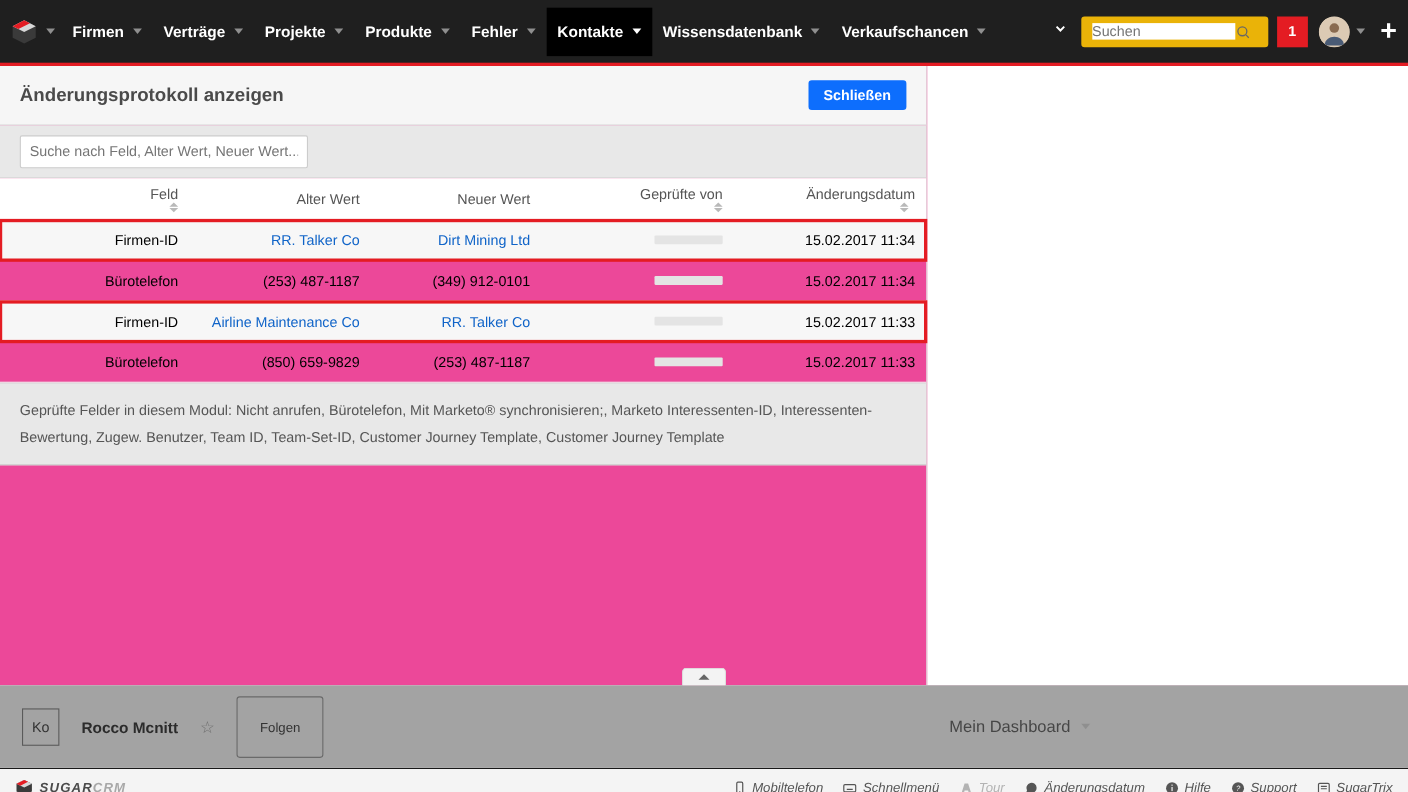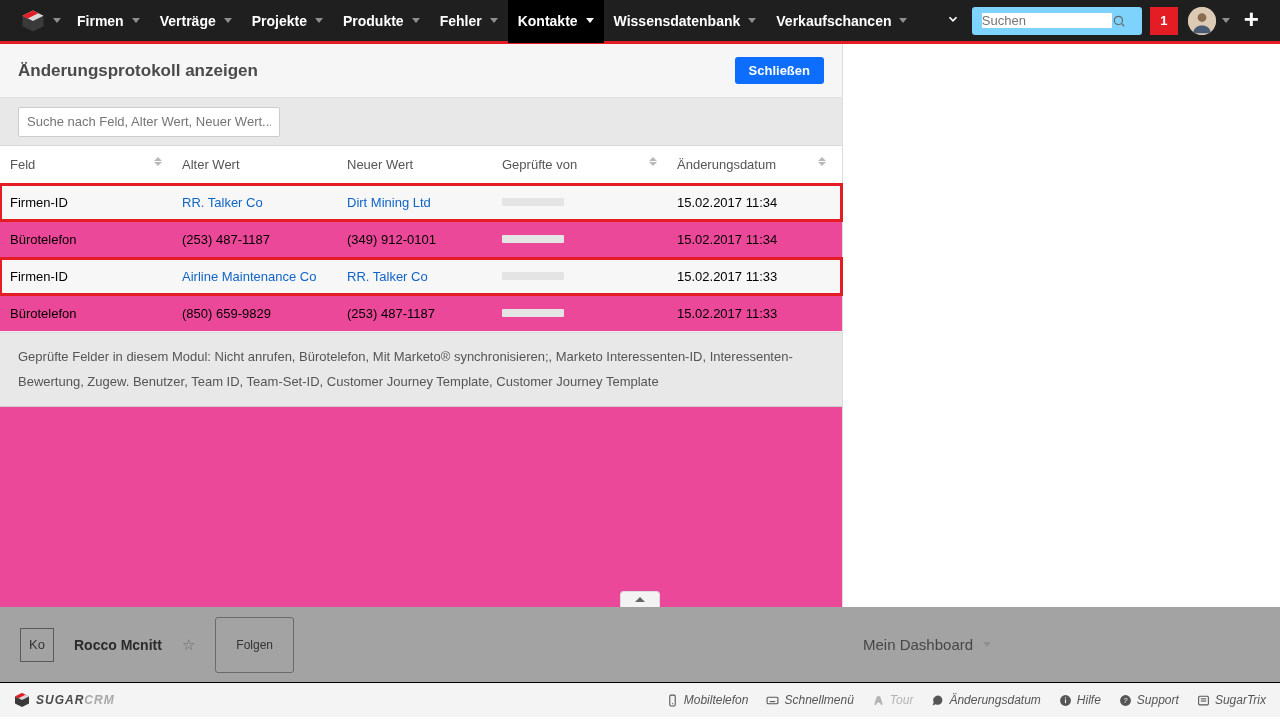--- a/index.html
+++ b/index.html
@@ -1,50 +1,50 @@
 <!DOCTYPE html>
 <html><head>
 <meta charset="utf-8">
 <style>
   * { box-sizing: border-box; margin: 0; padding: 0; }
   html, body { width: 1280px; height: 720px; font-family: "Helvetica Neue", Arial, sans-serif; background: #fff; overflow: hidden; }
   
-  .topnav { height: 44px; background: #1f1f1f; display: flex; align-items: center; padding: 0 21px; border-bottom: 3px solid #e41c23; }
+  .topnav { height: 60px; background: #1f1f1f; display: flex; align-items: center; padding: 0 10px; border-bottom: 3px solid #e41c23; }
   .cube-logo { width: 24px; height: 24px; display:inline-block; position:relative; }
   .cube-logo svg { display:block; }
   .nav-items { display: flex; align-items: stretch; height: 44px; margin-left: 6px; flex: 1; }
   .nav-item { display:flex; align-items:center; color:#fff; font-size:14px; font-weight:600; padding:0 10px; cursor:pointer; position:relative; }
   .nav-item .caret { margin-left:8px; }
   .nav-item.active { background:#000; }
   .caret { width:0; height:0; border-left:4px solid transparent; border-right:4px solid transparent; border-top:5px solid #8f8f8f; display:inline-block; }
   .caret.white { border-top-color:#fff; }
   .overflow-chevron { color:#fff; font-size:16px; padding:0 12px; cursor:pointer; }
   .search-wrap { display:flex; align-items:center; }
-  .search-box { display:flex; align-items:center; background:#7dd3fc; border-radius:3px; height:28px; padding:0 6px 0 10px; width:170px; }
+  .search-box { display:flex; align-items:center; background:#eab308; border-radius:3px; height:28px; padding:0 6px 0 10px; width:170px; }
   .search-box input { border:none; outline:none; font-size:13px; width:130px; color:#555; }
   .search-box .search-icon { width:14px; height:14px; color:#666; }
   .notif { width:28px; height:28px; background:#e41c23; color:#fff; display:flex; align-items:center; justify-content:center; font-size:13px; font-weight:bold; margin-left:8px; cursor:pointer; }
   .avatar { width:28px; height:28px; border-radius:50%; background:#d8c9b5; margin-left:10px; overflow:hidden; cursor:pointer; display:flex; align-items:center; justify-content:center; }
   .avatar svg { display:block; }
   .avatar-caret { margin-left:6px; }
   .plus-btn { color:#fff; font-size:26px; font-weight:bold; margin-left:14px; cursor:pointer; line-height:0; padding-bottom:4px; }
   
   .split { display:flex; height: calc(720px - 47px - 75px - 35px);  background:#ec4899; }
   .left { width: 843px; display:flex; flex-direction:column; border-right:1px solid #ddd; }
   .right { flex:1; background:#fff; }
   
   .panel-header { height:54px; background:#f6f6f6; border-bottom:1px solid #e0e0e0; display:flex; align-items:center; padding:0 18px; justify-content:space-between; }
   .panel-title { font-size:17px; color:#4a4a4a; font-weight:600; }
   .close-btn { background:#0d6efd; color:#fff; border:none; border-radius:3px; padding:6px 14px; font-size:13px; font-weight:700; cursor:pointer; }
   
   .filter-bar { height:48px; background:#e8e8e8; display:flex; align-items:center; padding:0 18px; border-bottom:1px solid #d9d9d9; }
   .filter-input { height:30px; width:262px; border:1px solid #ccc; border-radius:2px; padding:0 8px; font-size:13px; color:#666; background:#fff; }
   
   .table-head { display:flex; height:38px; align-items:center; background:#fff; border-bottom:1px solid #e5e5e5; font-size:13px; color:#555; }
-  .col { padding:0 10px; display:flex; align-items:flex-start; }
+  .col { padding:0 10px; display:flex; align-items:flex-end;flex-direction:column; }
   .col.feld { width:172px; }
   .col.alt { width:165px; }
   .col.neu { width:155px; }
   .col.von { width:175px; }
   .col.datum { flex:1; }
   .sort-icon { margin-left:auto; display:flex; flex-direction:column; gap:1px; }
   .sort-icon .up, .sort-icon .down { width:0;height:0;border-left:4px solid transparent;border-right:4px solid transparent; }
   .sort-icon .up { border-bottom:4px solid #b9b9b9; }
   .sort-icon .down { border-top:4px solid #b9b9b9; }
   .row { display:flex; height:37px; align-items:center; font-size:13px; border-bottom:1px solid #eee; position:relative; }

